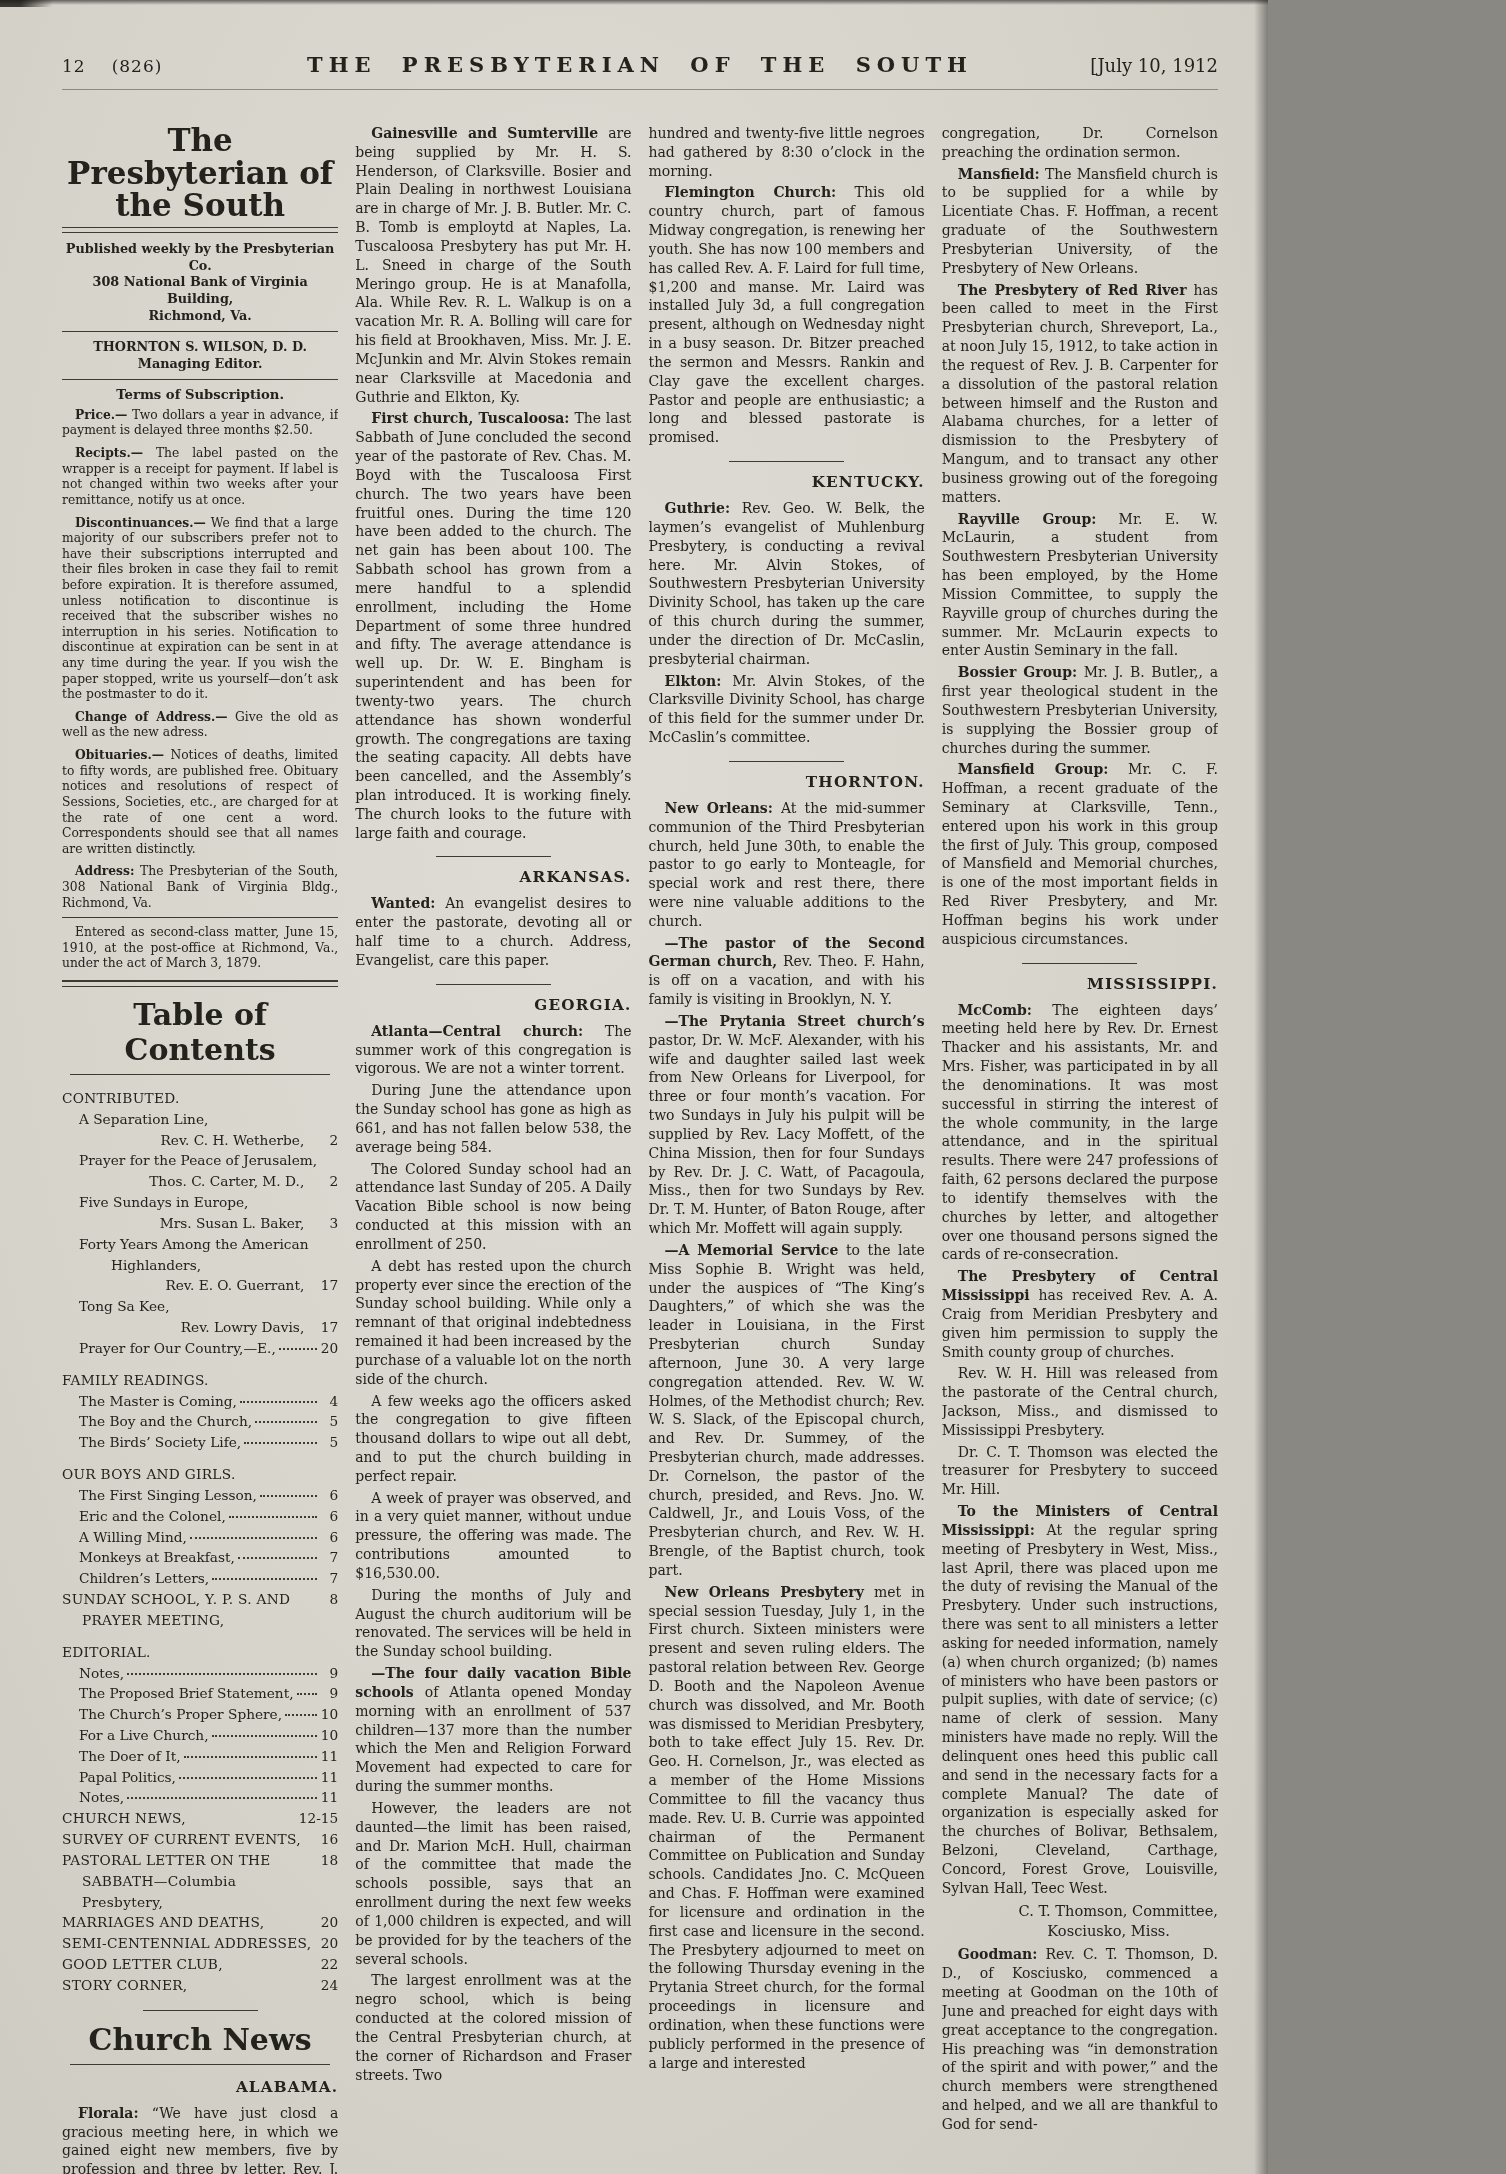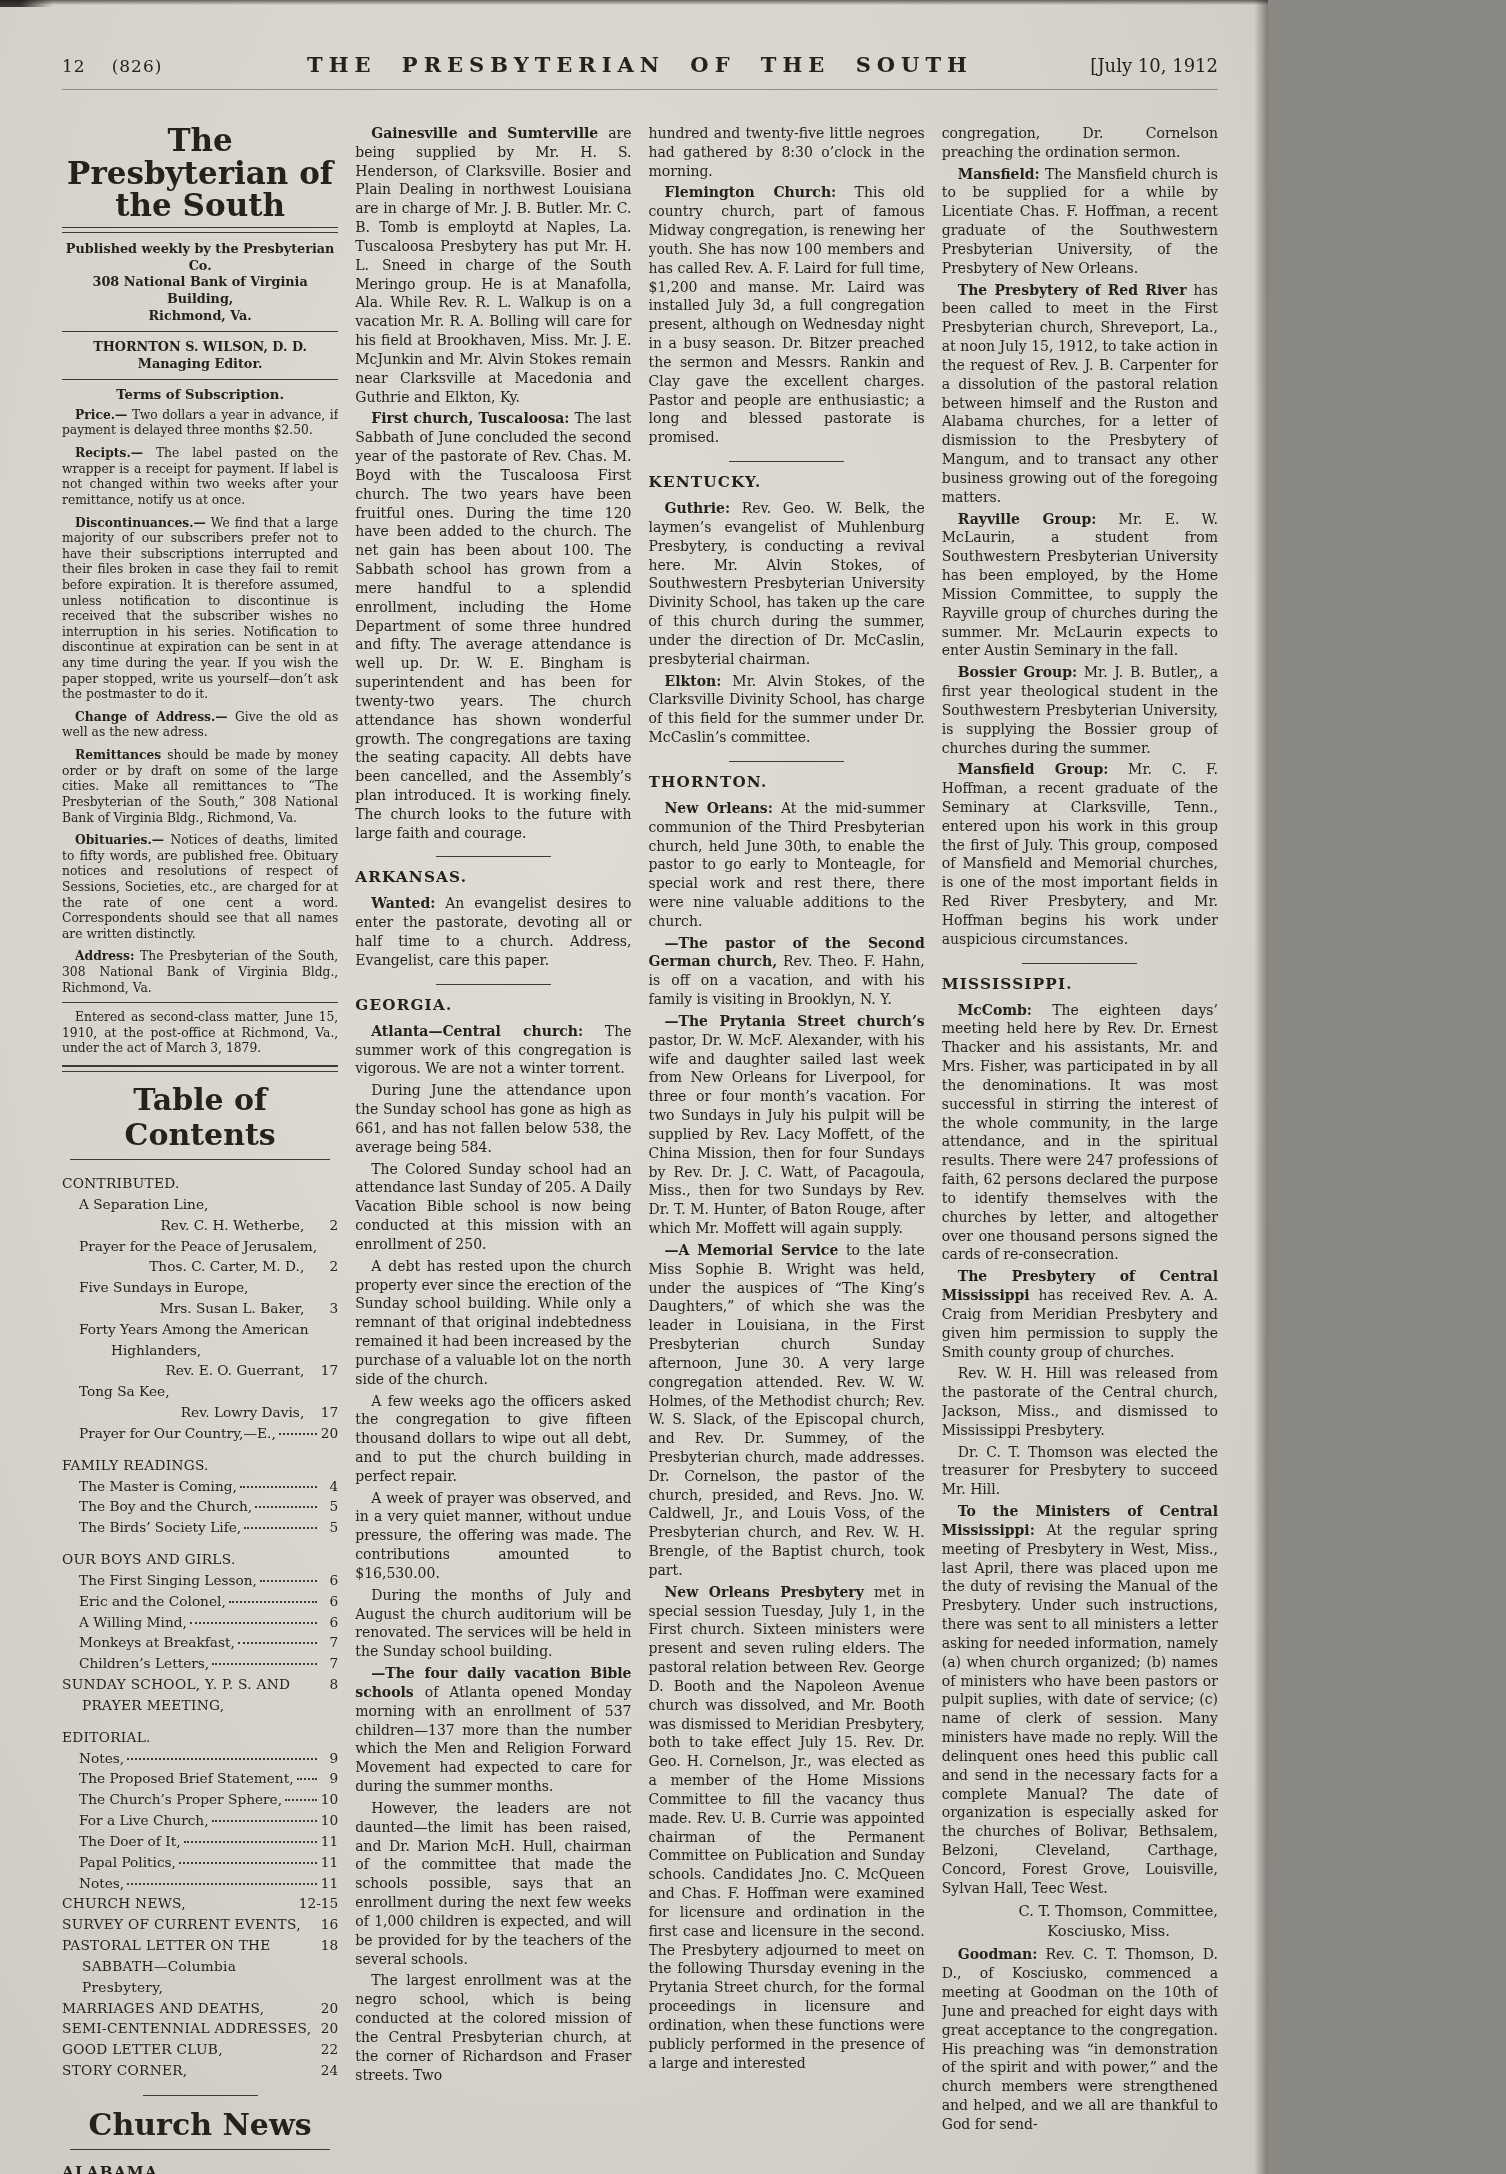--- a/index.html
+++ b/index.html
@@ -41,21 +41,21 @@
   .toc-line{display:flex;align-items:baseline;padding-left:17px;}
   .toc-t{white-space:nowrap;overflow:hidden;}
   .toc-dots{flex:1;margin:0 3px;border-bottom:2px dotted #3d3a33;transform:translateY(-3px);min-width:18px;}
   .toc-page{text-align:right;min-width:18px;}
   .toc-caps{display:flex;align-items:baseline;}
   .toc-ct{flex:1;letter-spacing:.3px;padding-left:20px;text-indent:-20px;}
   .toc-entry2{padding-left:17px;}
   .toc-t2{padding-left:32px;text-indent:-32px;}
   .toc-authorline{display:flex;justify-content:flex-end;gap:16px;}
   
-  .statehead{text-align:left;font-weight:bold;font-size:15.2px;letter-spacing:1.2px;margin:2px 0 8px;}
+  .statehead{text-align:right;font-weight:bold;font-size:15.2px;letter-spacing:1.2px;margin:2px 0 8px;}
   .divider{width:115px;border-top:1.5px solid #3d3a33;margin:14px auto 11px;}
   .sig{font-size:14.6px;line-height:1.4;margin:2px 0 4px;}
   .sig-line{text-align:right;}
   .sig-line:last-child{padding-right:48px;}
 </style>
 </head>
 <body>
 
 <div class="page">
   <div class="scan-top"></div>
@@ -84,21 +84,20 @@
         <div class="publines">
           <div class="publine">THORNTON S. WILSON, D. D.</div>
           <div class="publine">Managing Editor.</div>
         </div>
         <div class="rule"></div>
         <div class="centerhead">Terms of Subscription.</div>
         <p class="mpara"><span class="lead">Price.—</span> <span class="ptext">Two dollars a year in advance, if payment is delayed three months $2.50.</span></p>
         <p class="mpara"><span class="lead">Recipts.—</span> <span class="ptext">The label pasted on the wrapper is a receipt for payment. If label is not changed within two weeks after your remittance, notify us at once.</span></p>
         <p class="mpara"><span class="lead">Discontinuances.—</span> <span class="ptext">We find that a large majority of our subscribers prefer not to have their subscriptions interrupted and their files broken in case they fail to remit before expiration. It is therefore assumed, unless notification to discontinue is received that the subscriber wishes no interruption in his series. Notification to discontinue at expiration can be sent in at any time during the year. If you wish the paper stopped, write us yourself—don’t ask the postmaster to do it.</span></p>
         <p class="mpara"><span class="lead">Change of Address.—</span> <span class="ptext">Give the old as well as the new adress.</span></p>
-        <p class="mpara"><span class="lead">Remittances</span> <span class="ptext">should be made by money order or by draft on some of the large cities. Make all remittances to “The Presbyterian of the South,” 308 National Bank of Virginia Bldg., Richmond, Va.</span></p>
         <p class="mpara"><span class="lead">Obituaries.—</span> <span class="ptext">Notices of deaths, limited to fifty words, are published free. Obituary notices and resolutions of respect of Sessions, Societies, etc., are charged for at the rate of one cent a word. Correspondents should see that all names are written distinctly.</span></p>
         <p class="mpara"><span class="lead">Address:</span> <span class="ptext">The Presbyterian of the South, 308 National Bank of Virginia Bldg., Richmond, Va.</span></p>
         <div class="rule"></div>
         <p class="mpara"><span class="ptext">Entered as second-class matter, June 15, 1910, at the post-office at Richmond, Va., under the act of March 3, 1879.</span></p>
         <div class="dblrule"></div>
         <div class="gothic2-wrap">
           <div class="gothic2">Table of Contents</div>
           <div class="wavy-rule"></div>
         </div>
         <div class="toc">

